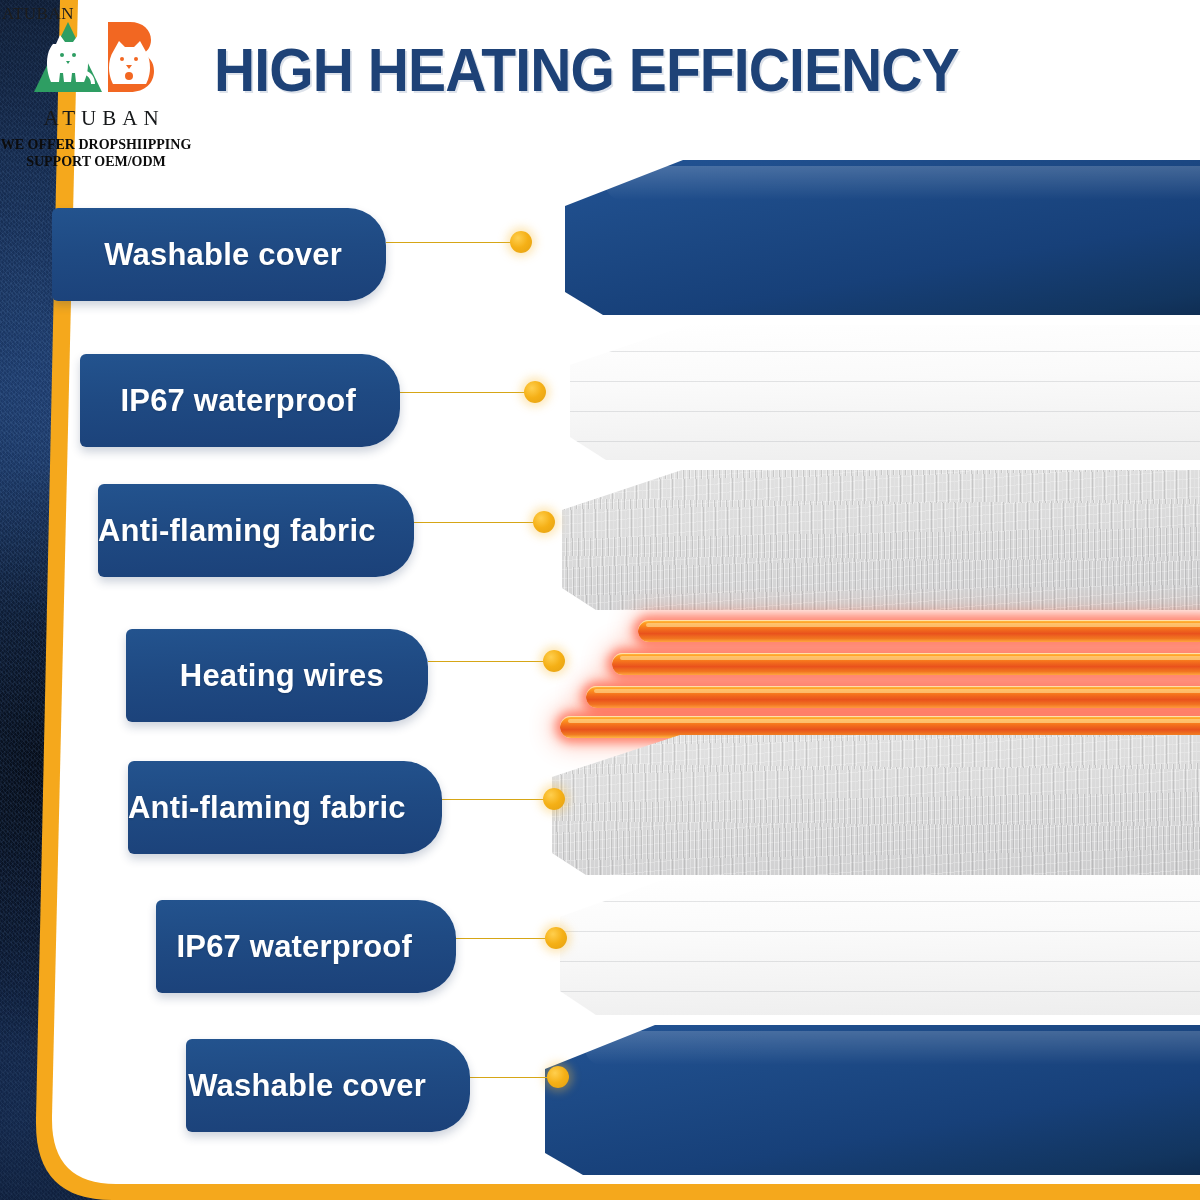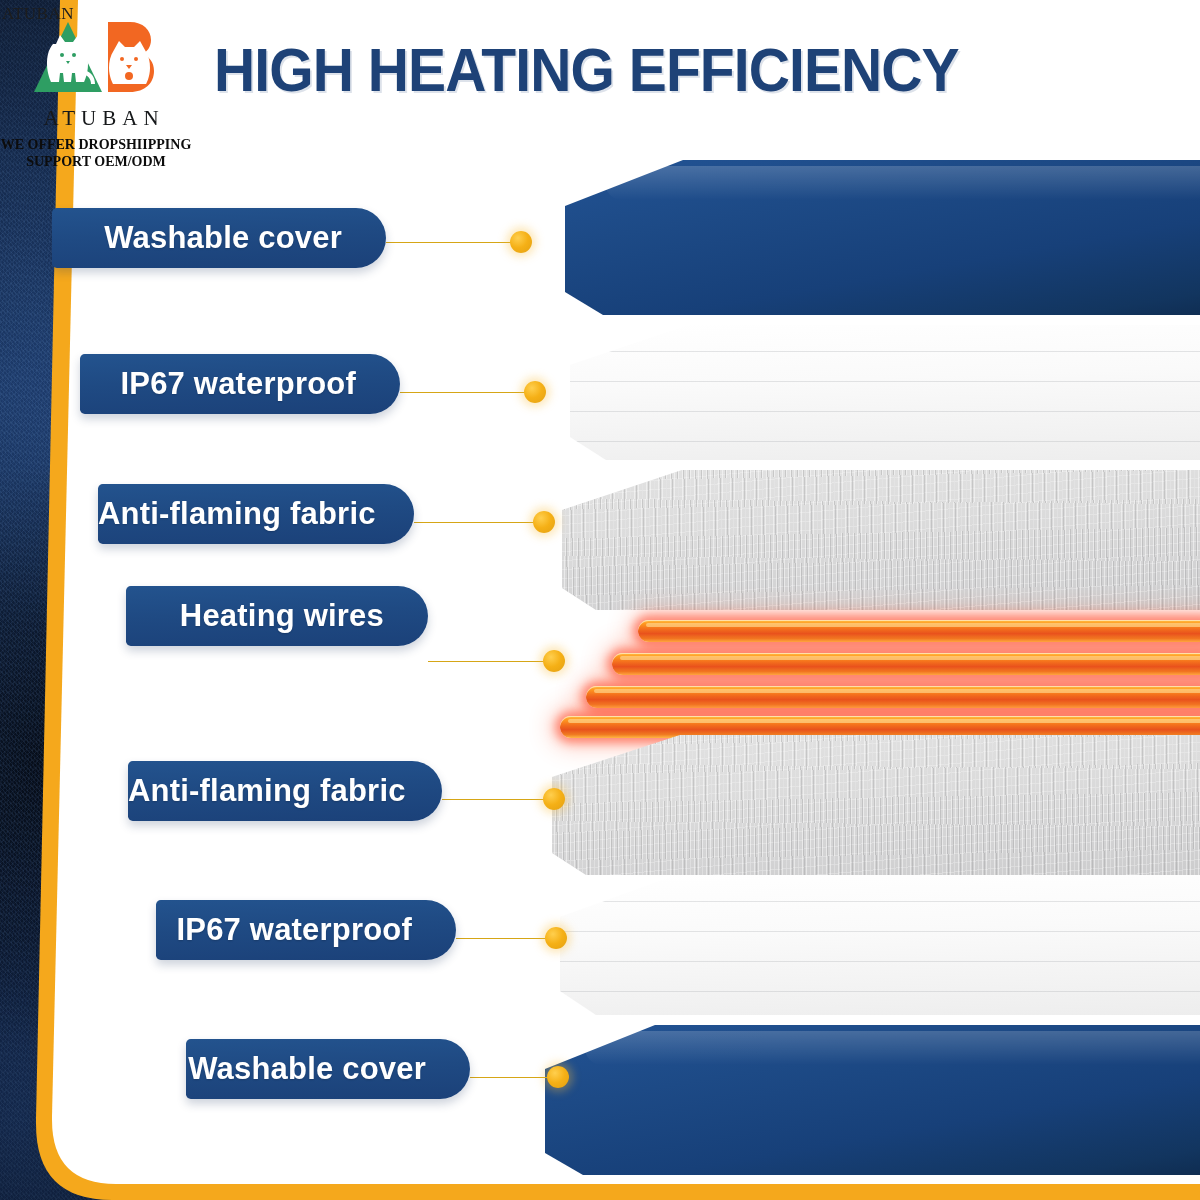--- a/index.html
+++ b/index.html
@@ -155,21 +155,21 @@
     content:"";position:absolute;left:8px;right:0;top:3px;height:4px;
     border-radius:3px;background:rgba(255,220,150,.65);
   }
   .w1{top:8px;  left:78px; width:582px;}
   .w2{top:41px; left:52px; width:608px;}
   .w3{top:74px; left:26px; width:634px;}
   .w4{top:104px;left:0px;  width:660px;}
 
   
   .pill{
-    position:absolute;height:60px;
+    position:absolute;height:93px;
     background:linear-gradient(178deg,#23538e 0%, #1f4a83 45%, #1b4179 100%);
     border-top-right-radius:38px;border-bottom-right-radius:38px;
     border-top-left-radius:6px;border-bottom-left-radius:6px;
     box-shadow:0 5px 10px rgba(30,55,95,.22);
     display:flex;align-items:center;
   }
   .pill .txt{
     color:#ffffff;font-size:31px;font-weight:700;
     letter-spacing:.2px;white-space:nowrap;
     margin-left:auto;margin-right:44px;
@@ -270,21 +270,21 @@
     </div>
 
     <div class="pill" style="left:80px;top:354px;width:320px;">
       <span class="txt">IP67 waterproof</span>
     </div>
 
     <div class="pill" style="left:98px;top:484px;width:316px;">
       <span class="txt">Anti-flaming fabric</span>
     </div>
 
-    <div class="pill" style="left:126px;top:586px;width:302px;text-align:right;">
+    <div class="pill" style="left:126px;top:629px;width:302px;text-align:right;">
       <span class="txt">Heating wires</span>
     </div>
 
     <div class="pill" style="left:128px;top:761px;width:314px;">
       <span class="txt">Anti-flaming fabric</span>
     </div>
 
     <div class="pill" style="left:156px;top:900px;width:300px;">
       <span class="txt">IP67 waterproof</span>
     </div>

